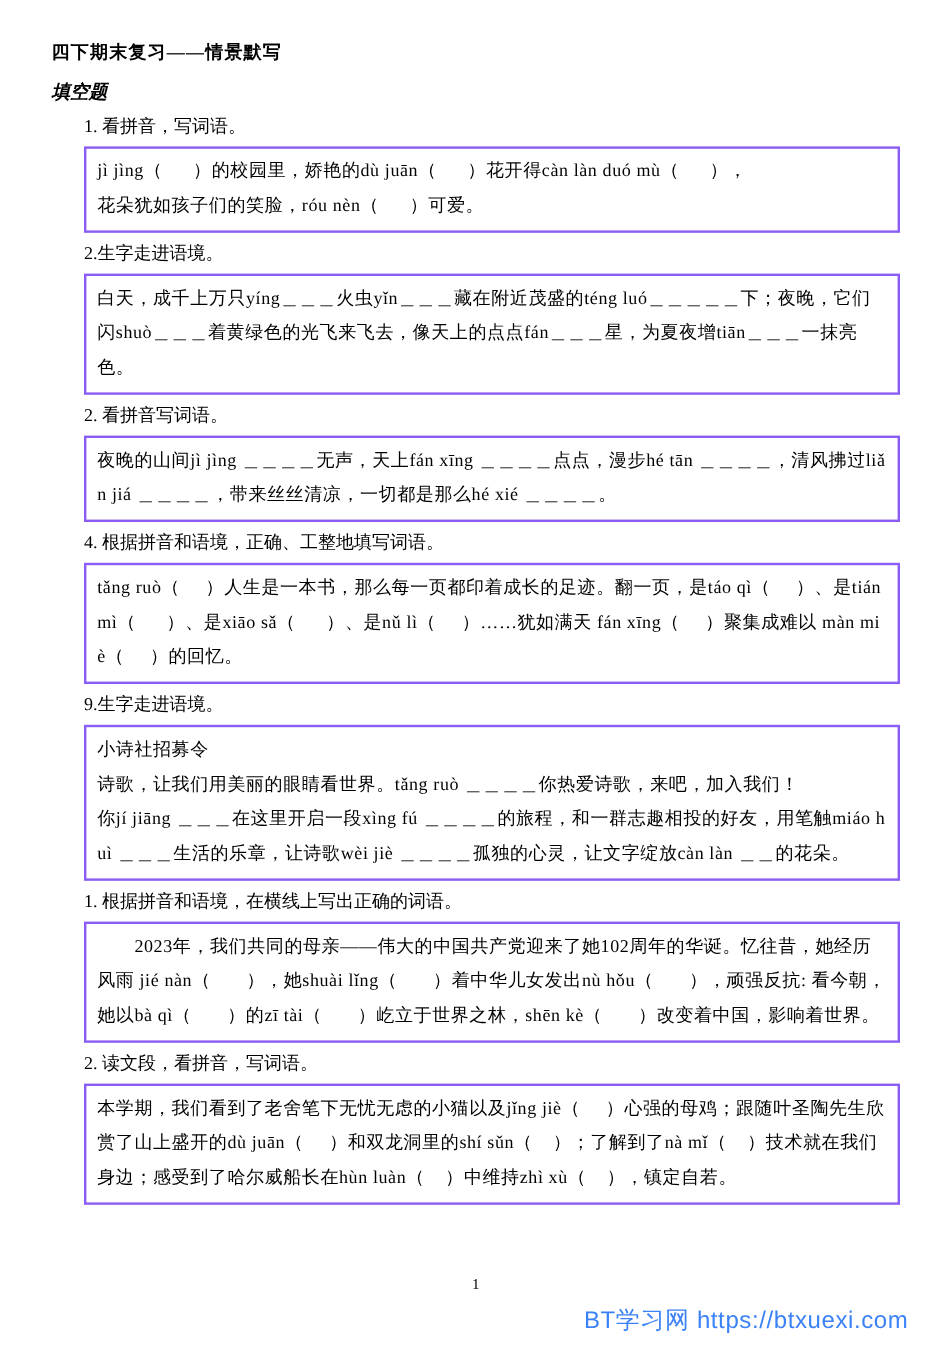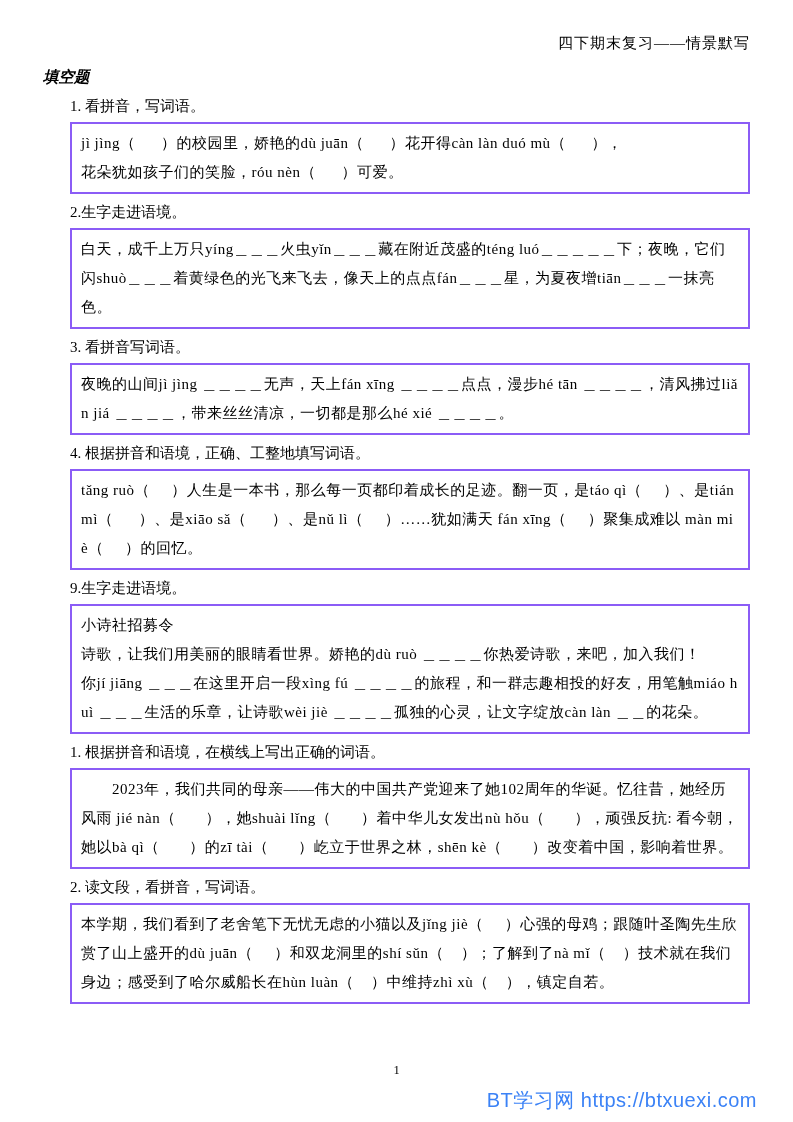--- a/index.html
+++ b/index.html
@@ -13,22 +13,22 @@
     height: 1122px;
     margin: 0 auto;
     background: #ffffff;
     box-sizing: border-box;
     padding: 34px 43px 0 43px;
     font-family: "Liberation Serif", "DejaVu Serif", serif;
     color: #000000;
     overflow: hidden;
   }
   .doc-title {
-    text-align: right;
-    font-weight: normal;
+    text-align: left;
+    font-weight: bold;
     font-size: 15px;
     letter-spacing: 1px;
     margin: 0 0 14px 0;
   }
   .section-heading {
     font-weight: bold;
     font-size: 15.5px;
     margin: 0 0 6px 0;
     font-style: italic;
   }
@@ -83,33 +83,33 @@
     <div class="answer-box">jì jìng（      ）的校园里，娇艳的dù juān（      ）花开得càn làn duó mù（      ），
 花朵犹如孩子们的笑脸，róu nèn（      ）可爱。</div>
   </div>
 
   <div class="item">
     <div class="prompt">2.生字走进语境。</div>
     <div class="answer-box">白天，成千上万只yíng＿＿＿火虫yǐn＿＿＿藏在附近茂盛的téng luó＿＿＿＿＿下；夜晚，它们闪shuò＿＿＿着黄绿色的光飞来飞去，像天上的点点fán＿＿＿星，为夏夜增tiān＿＿＿一抹亮色。</div>
   </div>
 
   <div class="item">
-    <div class="prompt">3.  看拼音写词语。</div>
+    <div class="prompt">2.  看拼音写词语。</div>
     <div class="answer-box">夜晚的山间jì jìng ＿＿＿＿无声，天上fán xīng ＿＿＿＿点点，漫步hé tān ＿＿＿＿，清风拂过liǎn jiá ＿＿＿＿，带来丝丝清凉，一切都是那么hé xié ＿＿＿＿。</div>
   </div>
 
   <div class="item">
     <div class="prompt">4.  根据拼音和语境，正确、工整地填写词语。</div>
     <div class="answer-box">tǎng ruò（     ）人生是一本书，那么每一页都印着成长的足迹。翻一页，是táo qì（     ）、是tián mì（      ）、是xiāo sǎ（      ）、是nǔ lì（     ）……犹如满天 fán xīng（     ）聚集成难以 màn miè（     ）的回忆。</div>
   </div>
 
   <div class="item">
     <div class="prompt">9.生字走进语境。</div>
     <div class="answer-box">小诗社招募令
-诗歌，让我们用美丽的眼睛看世界。娇艳的dù ruò ＿＿＿＿你热爱诗歌，来吧，加入我们！
+诗歌，让我们用美丽的眼睛看世界。tǎng ruò ＿＿＿＿你热爱诗歌，来吧，加入我们！
 你jí jiāng ＿＿＿在这里开启一段xìng fú ＿＿＿＿的旅程，和一群志趣相投的好友，用笔触miáo huì ＿＿＿生活的乐章，让诗歌wèi jiè ＿＿＿＿孤独的心灵，让文字绽放càn làn ＿＿的花朵。</div>
   </div>
 
   <div class="item">
     <div class="prompt">1.  根据拼音和语境，在横线上写出正确的词语。</div>
     <div class="answer-box">　　2023年，我们共同的母亲——伟大的中国共产党迎来了她102周年的华诞。忆往昔，她经历风雨 jié nàn（       ），她shuài lǐng（       ）着中华儿女发出nù hǒu（       ），顽强反抗: 看今朝，她以bà qì（       ）的zī tài（       ）屹立于世界之林，shēn kè（       ）改变着中国，影响着世界。</div>
   </div>
 
   <div class="item">
     <div class="prompt">2.  读文段，看拼音，写词语。</div>

